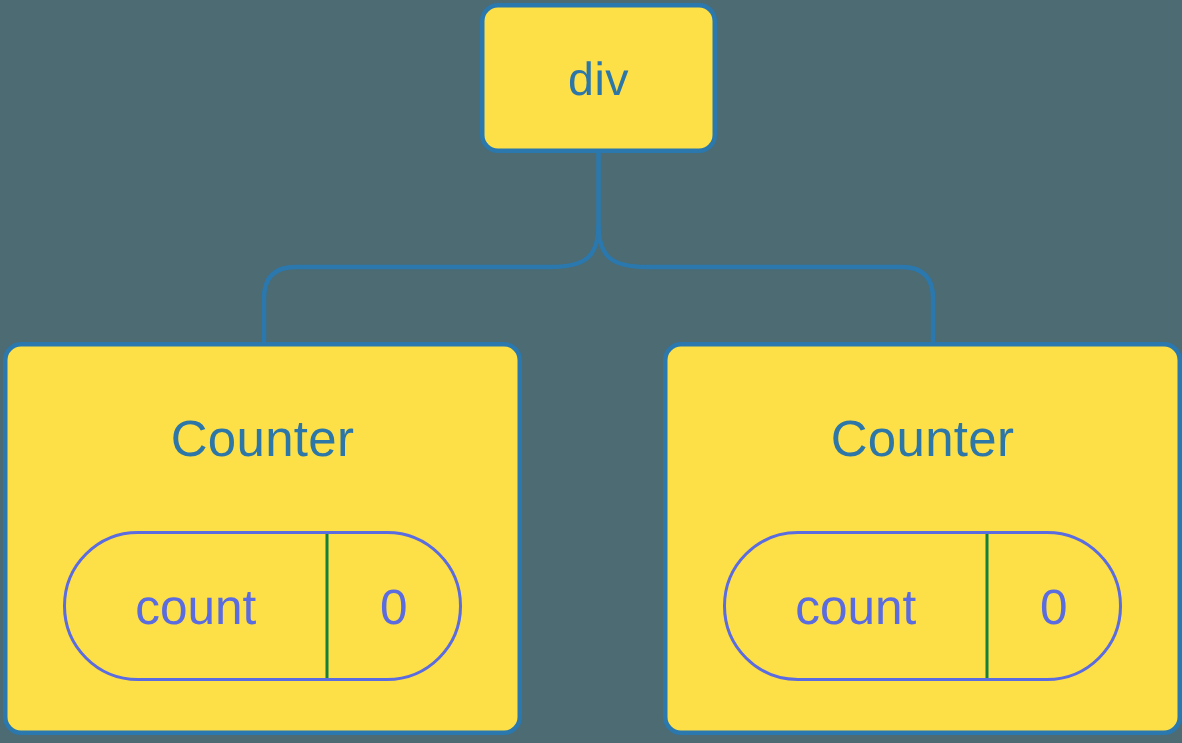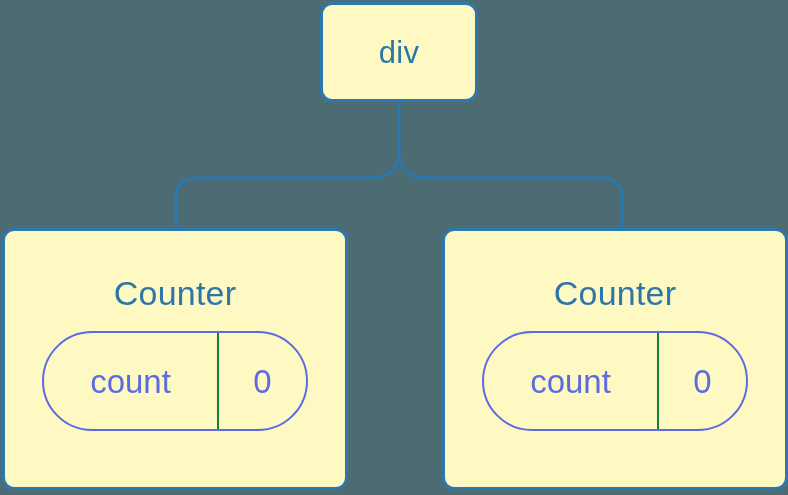--- a/index.html
+++ b/index.html
@@ -24,21 +24,21 @@
     left: 0;
     top: 0;
     width: 788px;
     height: 495px;
     z-index: 1;
   }
   
   .node {
     position: absolute;
     z-index: 2;
-    background: #fef9c3;
+    background: #fde047;
     border: 3px solid #2A78AE;
     border-radius: 12px;
     box-sizing: border-box;
     display: flex;
     flex-direction: column;
     align-items: center;
   }
   
   #node-div {
     left: 320px;
@@ -65,21 +65,21 @@
   }
   #node-counter-right {
     left: 442px;
     width: 346px;
   }
   .node-title {
     color: #2D76A8;
     font-size: 34px;
     line-height: 1;
     letter-spacing: 0.2px;
-    margin-bottom: 21px;
+    margin-bottom: 44px;
   }
   
   .state-pill {
     width: 266px;
     height: 100px;
     border: 2px solid #5B6BE0;
     border-radius: 50px;
     box-sizing: border-box;
     display: flex;
     align-items: stretch;

